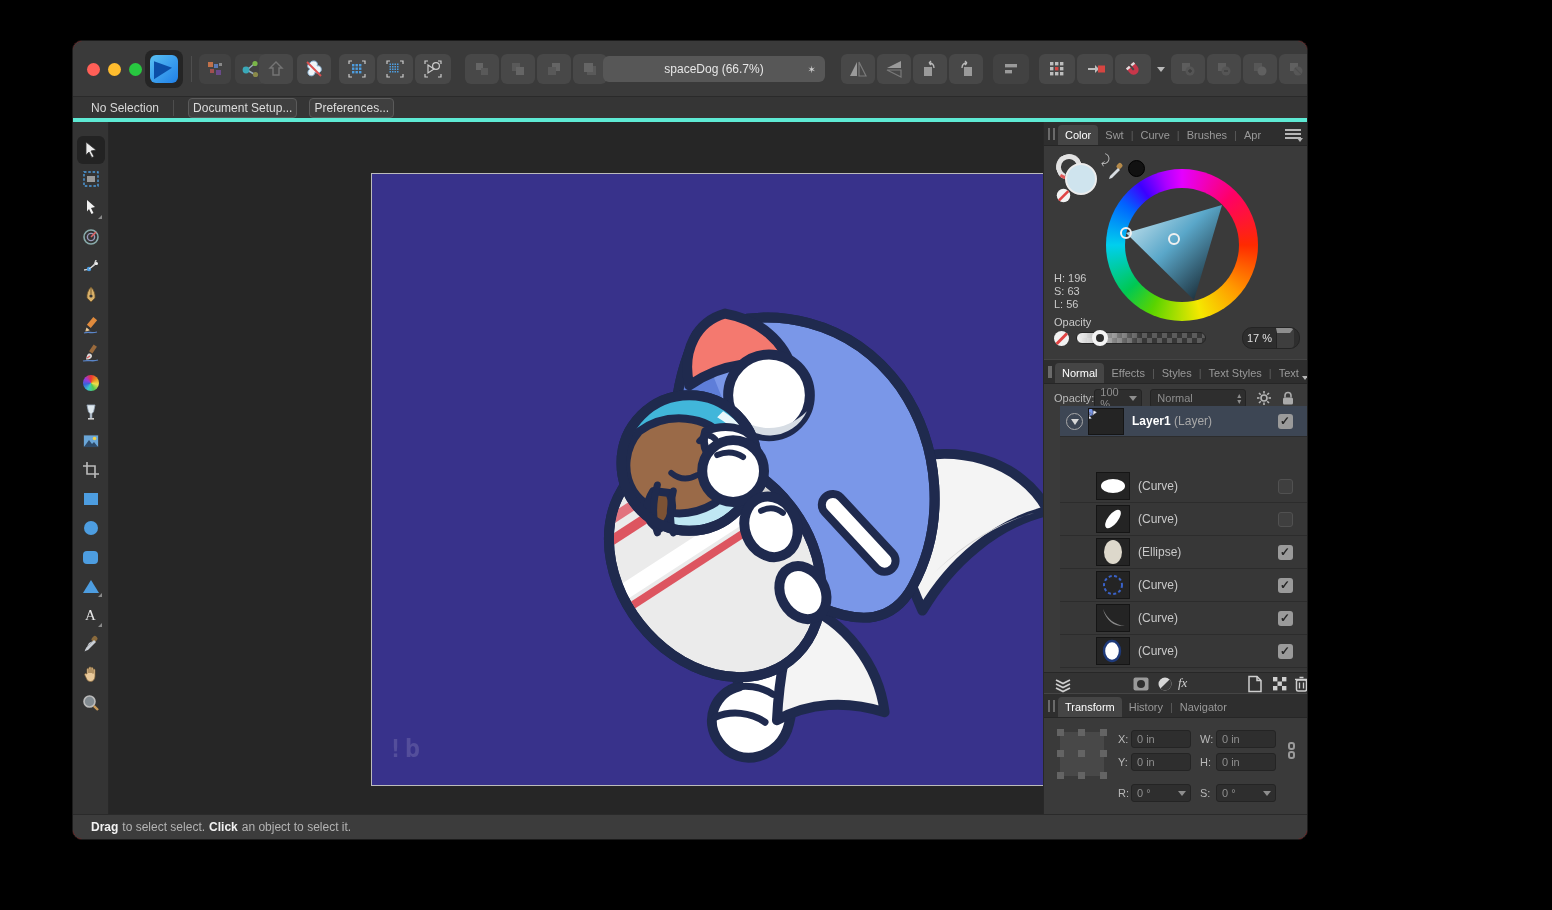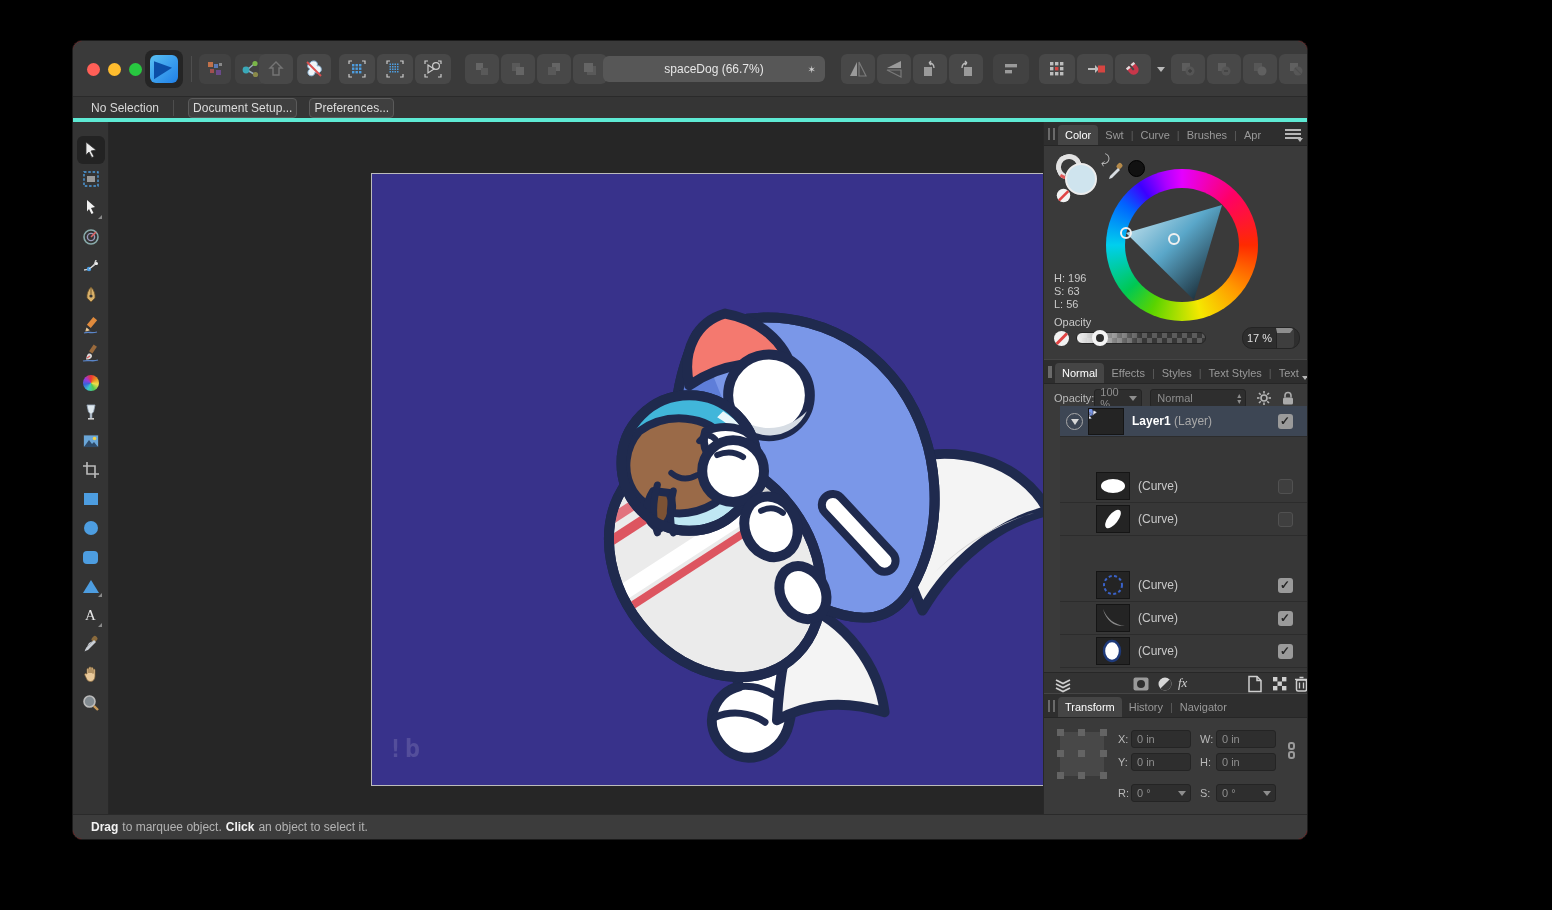--- a/index.html
+++ b/index.html
@@ -700,20 +700,29 @@
         <div class="lrow" style="top:97px;height:33px">
           <div class="thumb" style="left:36px;width:34px;height:28px">
             <svg width="32" height="26" viewBox="0 0 32 26">
                 <ellipse cx="16" cy="13" rx="5" ry="11" fill="#fff" transform="rotate(38 16 13)"></ellipse>
               </svg>
           </div>
           <div class="txt" style="left:78px;top:9px">(Curve)</div>
           <div class="cbx off" style="top:9px"></div>
         </div>
 
+        <div class="lrow" style="top:130px;height:33px">
+          <div class="thumb" style="left:36px;width:34px;height:28px">
+            <svg width="32" height="26" viewBox="0 0 32 26">
+                <ellipse cx="16" cy="13" rx="9" ry="12" fill="#ddd8cb"></ellipse>
+              </svg>
+          </div>
+          <div class="txt" style="left:78px;top:9px">(Ellipse)</div>
+          <div class="cbx on" style="top:9px"></div>
+        </div>
 
         <div class="lrow" style="top:163px;height:33px">
           <div class="thumb" style="left:36px;width:34px;height:28px">
             <svg width="32" height="26" viewBox="0 0 32 26">
                 <circle cx="16" cy="13" r="9" fill="none" stroke="#3a62c8" stroke-width="2" stroke-dasharray="3 2.4"></circle>
               </svg>
           </div>
           <div class="txt" style="left:78px;top:9px">(Curve)</div>
           <div class="cbx on" style="top:9px"></div>
         </div>
@@ -832,18 +841,18 @@
       <span class="tf-lbl" style="left:156px;top:93px">S:</span>
       <div class="fieldbox tf-box" style="left:172px;top:90px">
           <span>0 °</span>
           <div class="dd"></div>
         </div>
     </div>
   </div>
 
   <div class="statusbar">
     <b>Drag</b>
-    <span>to marquee object.</span>
+    <span>to select select.</span>
     <b class="mid">Click</b>
     <span>an object to select it.</span>
   </div>
 
 </div>
 
 </body></html>

